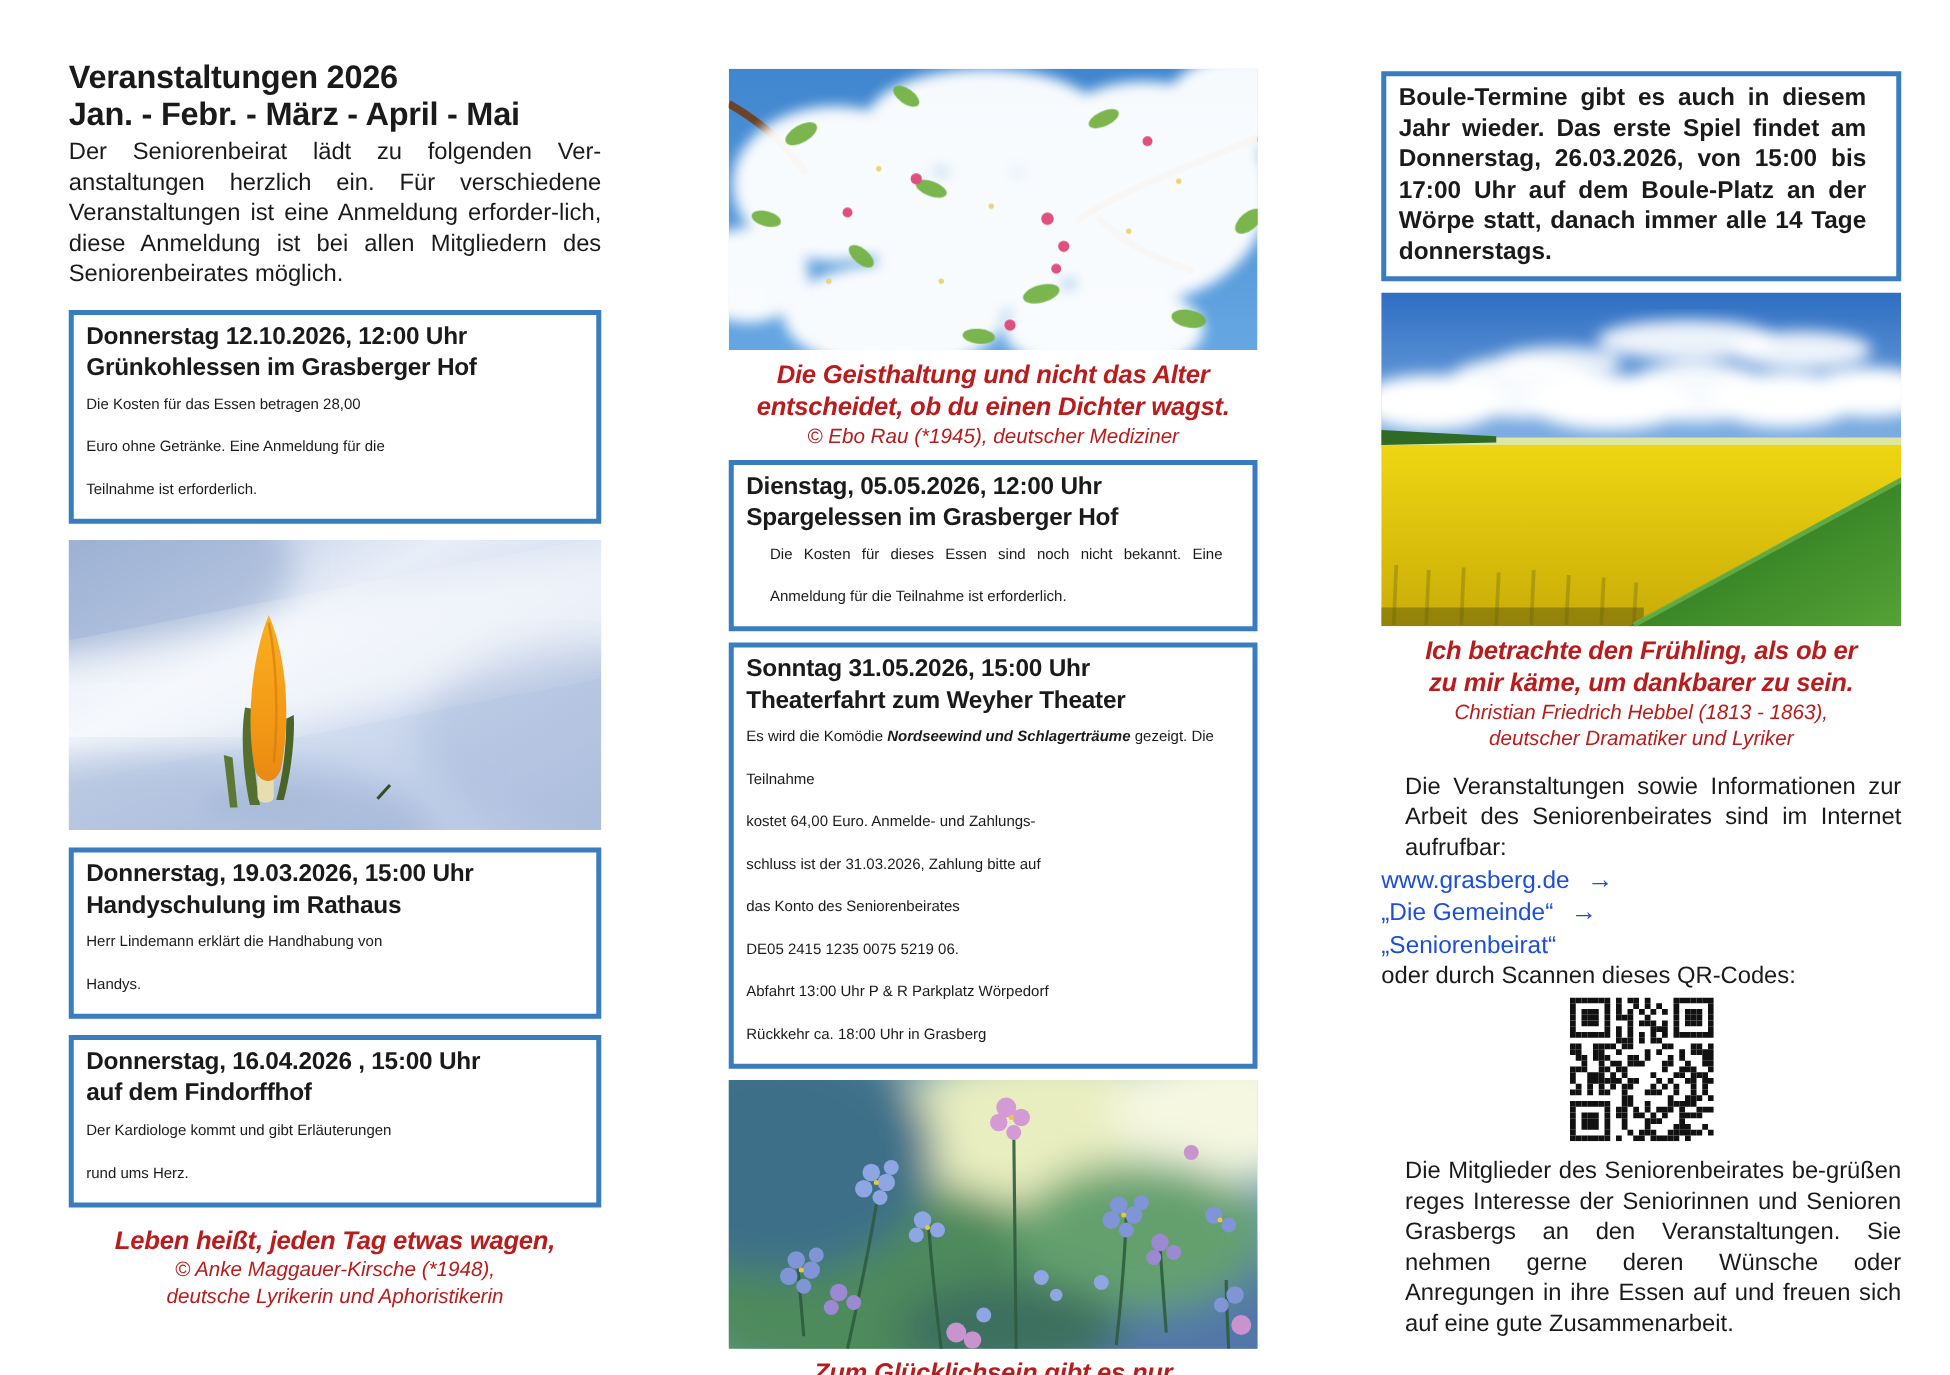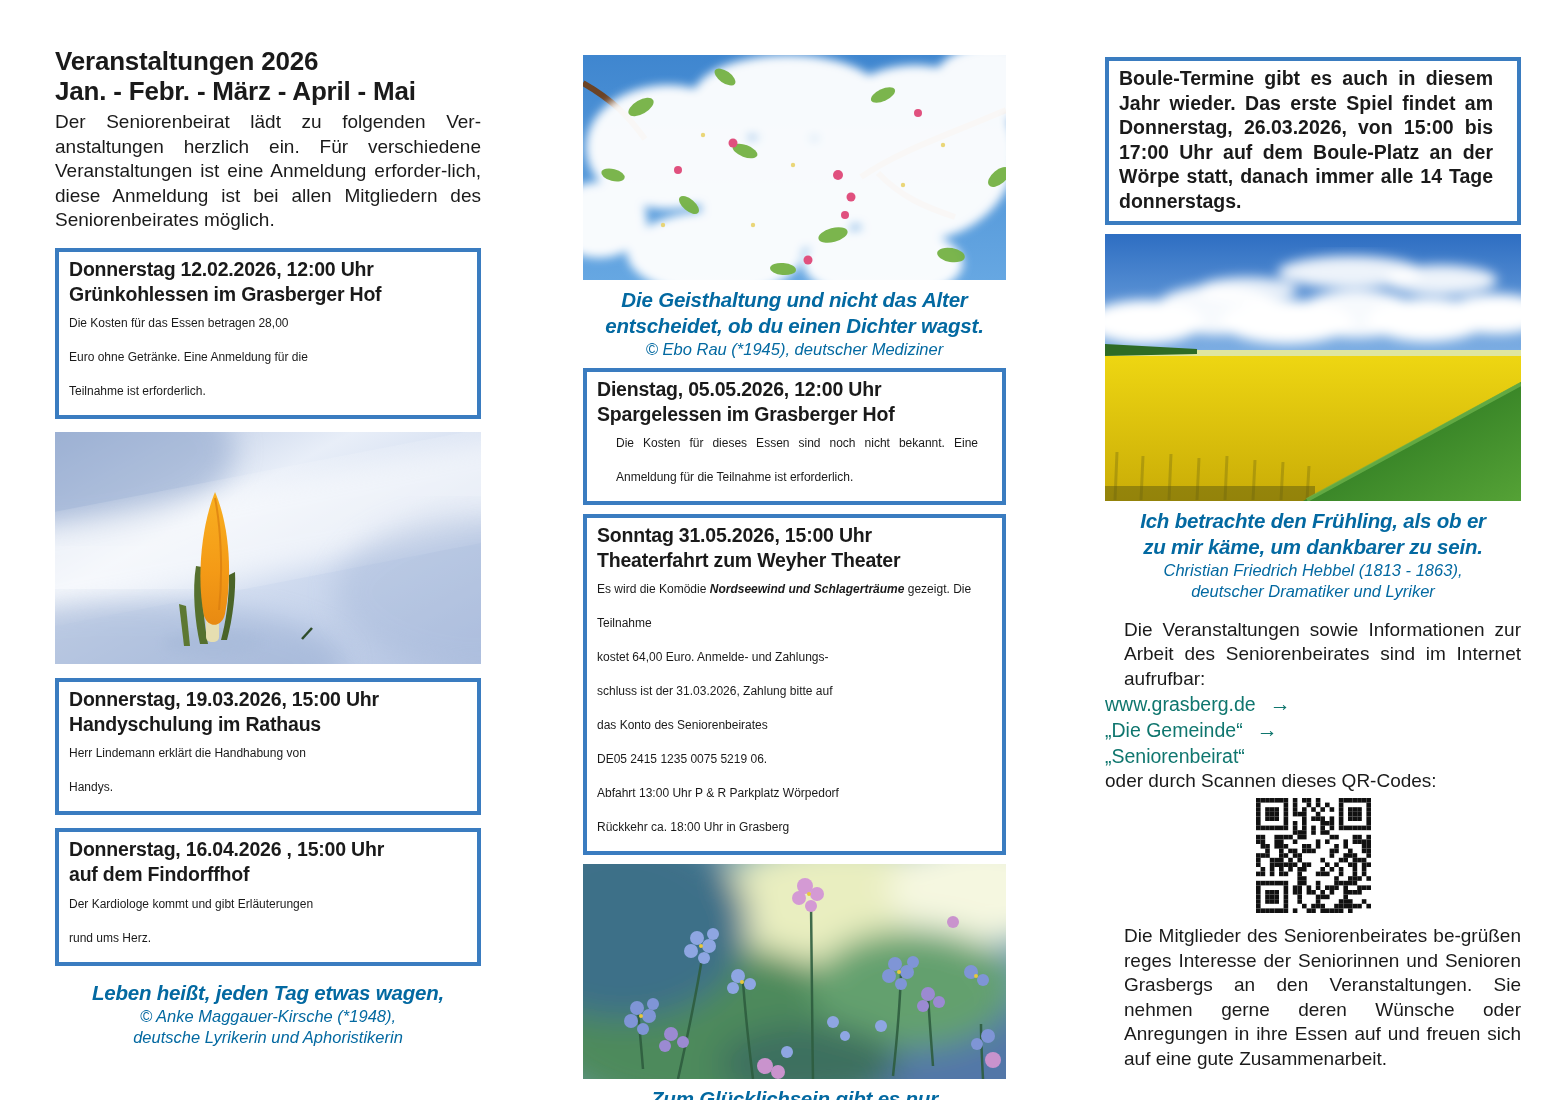--- a/index.html
+++ b/index.html
@@ -21,46 +21,46 @@
 
   .event-box{
     border:4px solid #3a7cc0;background:#fff;
     padding:5px 24px 7px 10px;
   }
   .event-head{font-weight:bold;font-size:19.5px;line-height:24.6px;letter-spacing:-0.2px;}
   .event-body{font-size:12px;line-height:34px;}
   .event-body .play{font-weight:bold;font-style:italic;}
   .bold-body{font-weight:bold;font-size:19.5px;line-height:24.6px;text-align:justify;}
 
-  .quote{text-align:center;color:#0369a1;}
+  .quote{text-align:center;color:#b91c1c;}
   .q-line{font-size:20.5px;font-weight:bold;font-style:italic;line-height:26px;letter-spacing:-0.2px;}
   .q-attr{font-size:16.5px;font-style:italic;line-height:21px;}
 
   .photo{display:block;line-height:0;}
   .photo svg{display:block;}
 
   .net-text{font-size:19px;line-height:24.6px;}
   .link-line{font-size:19.5px;line-height:26px;}
-  .link-red{color:#0f766e;}
+  .link-red{color:#1d4ed8;}
   .arrow{margin-left:14px;font-size:21px;}
   .qr-wrap{text-align:center;margin-top:4px;}
   .qr-wrap > div{display:inline-block;line-height:0;}
 </style>
 </head>
 <body>
 
 <section class="col col-left">
   <div class="title">Veranstaltungen 2026</div>
   <div class="title">Jan. - Febr. - März - April - Mai</div>
   <p class="intro">Der Seniorenbeirat lädt zu folgenden Ver-anstaltungen herzlich ein. Für verschiedene Veranstaltungen ist eine Anmeldung erforder-lich, diese Anmeldung ist bei allen Mitgliedern des Seniorenbeirates möglich.</p>
 
 
   <div class="event-box" style="margin-top:15px">
     <div class="event-head">
-      <div>Donnerstag 12.02.2026, 12:00 Uhr</div>
+      <div>Donnerstag 12.10.2026, 12:00 Uhr</div>
       <div>Grünkohlessen im Grasberger Hof</div>
     </div>
     <p class="event-body preline">Die Kosten für das Essen betragen 28,00
 Euro ohne Getränke. Eine Anmeldung für die
 Teilnahme ist erforderlich.</p>
   </div>
 
   <div class="photo" style="margin-top:13px">
     <svg width="426" height="232" viewBox="0 0 426 232" role="presentation">
       <defs>

